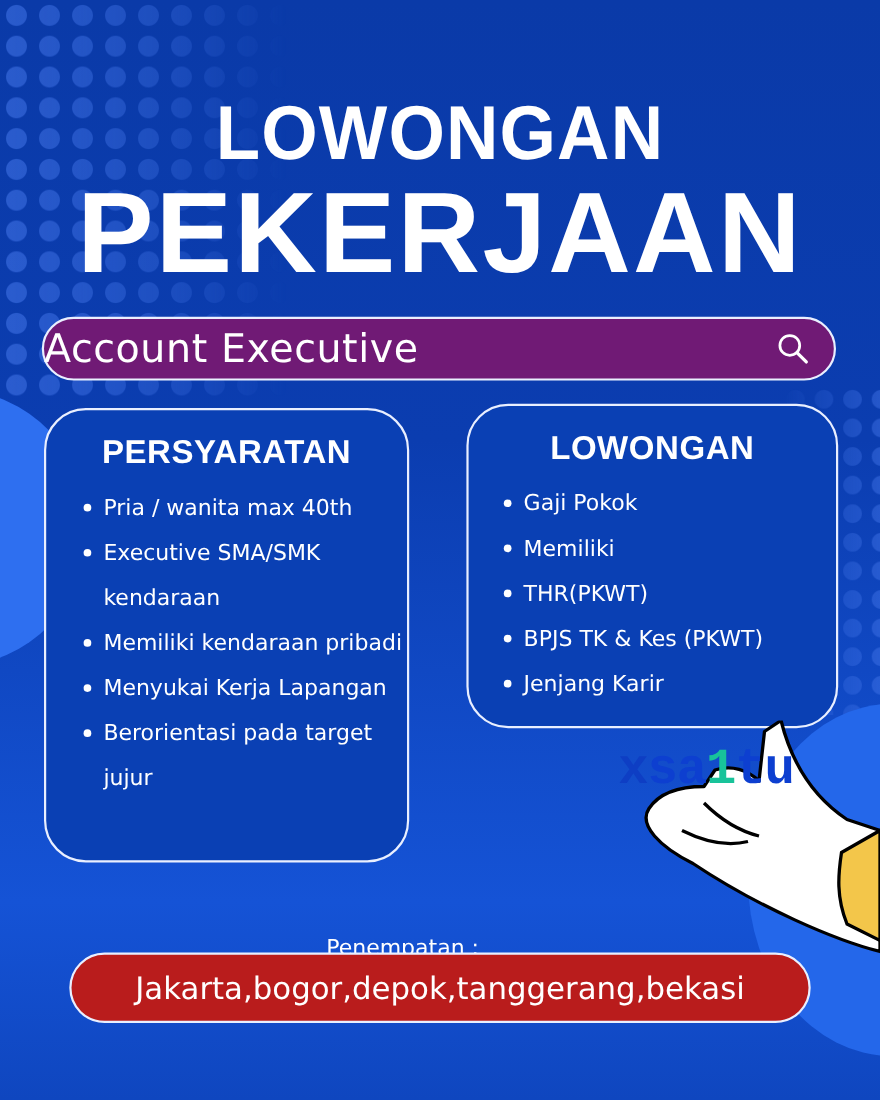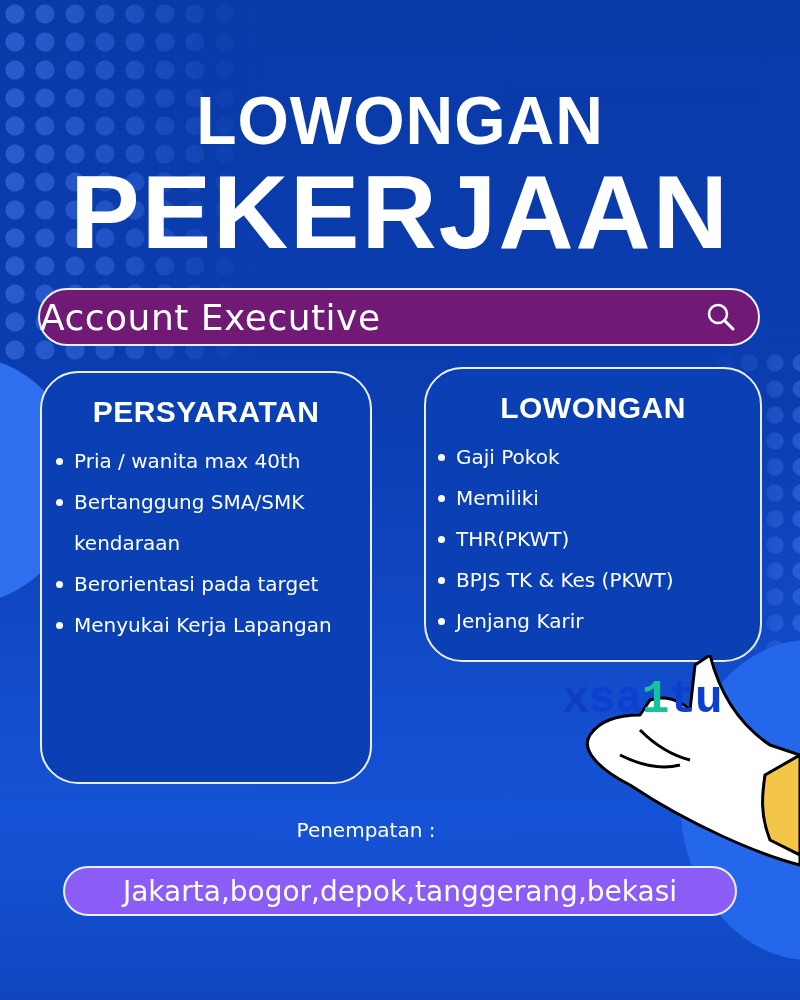--- a/index.html
+++ b/index.html
@@ -58,21 +58,21 @@
       position: absolute;
       border: 2.5px solid #e9efff; border-radius: 38px;
       background: #0a40b4;
     }
     .card-req { left: 40px; top: 371px; width: 332px; height: 413px; }
     .card-ben { left: 424px; top: 367px; width: 338px; height: 295px; }
     .card h2 {
       text-align: center; font-family: "Liberation Sans", sans-serif; font-weight: 700;
       font-size: 30px; letter-spacing: 0.5px; margin-top: 22px;
     }
-    .card ul { list-style: none; margin-top: 12px; }
+    .card ul { list-style: none; margin-top: 12px; margin-left: 20px; }
     .card-req ul { padding-left: 14px; }
     .card-ben ul { padding-left: 12px; }
     .card li {
       position: relative; padding-left: 18px;
       font-size: 20px; line-height: 41px;
     }
     .card li::before {
       content: ""; position: absolute; left: 0; top: 17px;
       width: 7px; height: 7px; border-radius: 50%; background: #ffffff;
     }
@@ -81,26 +81,26 @@
       position: absolute; left: 570px; top: 655px; width: 230px; height: 220px;
     }
     .logo {
       position: absolute; left: 562px; top: 674px;
       font-family: Liberation Mono, monospace; font-weight: 700; font-size: 46px;
       color: #0d3fd0; letter-spacing: -1px;
     }
     .logo .x { color: #0e3ec4; }
     .logo .one { color: #18c39a; }
     .placement-label {
-      position: absolute; top: 818px; left: 0; width: 732px; text-align: center;
+      position: absolute; top: 849px; left: 0; width: 732px; text-align: center;
       font-size: 20px;
     }
     .placement-box {
-      position: absolute; left: 63px; top: 866px; width: 674px; height: 50px;
-      border: 2.5px solid #e9efff; border-radius: 32px; background: #8b5cf6;
+      position: absolute; left: 63px; top: 866px; width: 674px; height: 64px;
+      border: 2.5px solid #e9efff; border-radius: 32px; background: #b91c1c;
       display: flex; align-items: center; justify-content: center;
     }
     .placement-text { font-size: 28px; letter-spacing: 0; }
   </style>
 </head>
 <body>
 
 <div class="dots"></div>
 <div class="dots-right"></div>
 <div class="blob-left"></div>
@@ -114,24 +114,26 @@
   <svg class="search-icon" viewBox="0 0 30 30">
     <circle cx="12" cy="12" r="9" fill="none" stroke="#ffffff" stroke-width="2.5"></circle>
     <line x1="18.5" y1="18.5" x2="27" y2="27" stroke="#ffffff" stroke-width="3" stroke-linecap="round"></line>
   </svg>
 </div>
 
 <div class="card card-req">
   <h2>PERSYARATAN</h2>
   <ul>
     <li>Pria / wanita max 40th</li>
-    <li>Bertanggung SMA/SMK</li>
+    <li>Executive SMA/SMK</li>
     <li class="nobullet">kendaraan</li>
+    <li>Memiliki kendaraan pribadi</li>
+    <li>Menyukai Kerja Lapangan</li>
     <li>Berorientasi pada target</li>
-    <li>Menyukai Kerja Lapangan</li>
+    <li class="nobullet">jujur</li>
   </ul>
 </div>
 
 <div class="card card-ben">
   <h2>LOWONGAN</h2>
   <ul>
     <li>Gaji Pokok</li>
     <li>Memiliki</li>
     <li>THR(PKWT)</li>
     <li>BPJS TK &amp; Kes (PKWT)</li>

